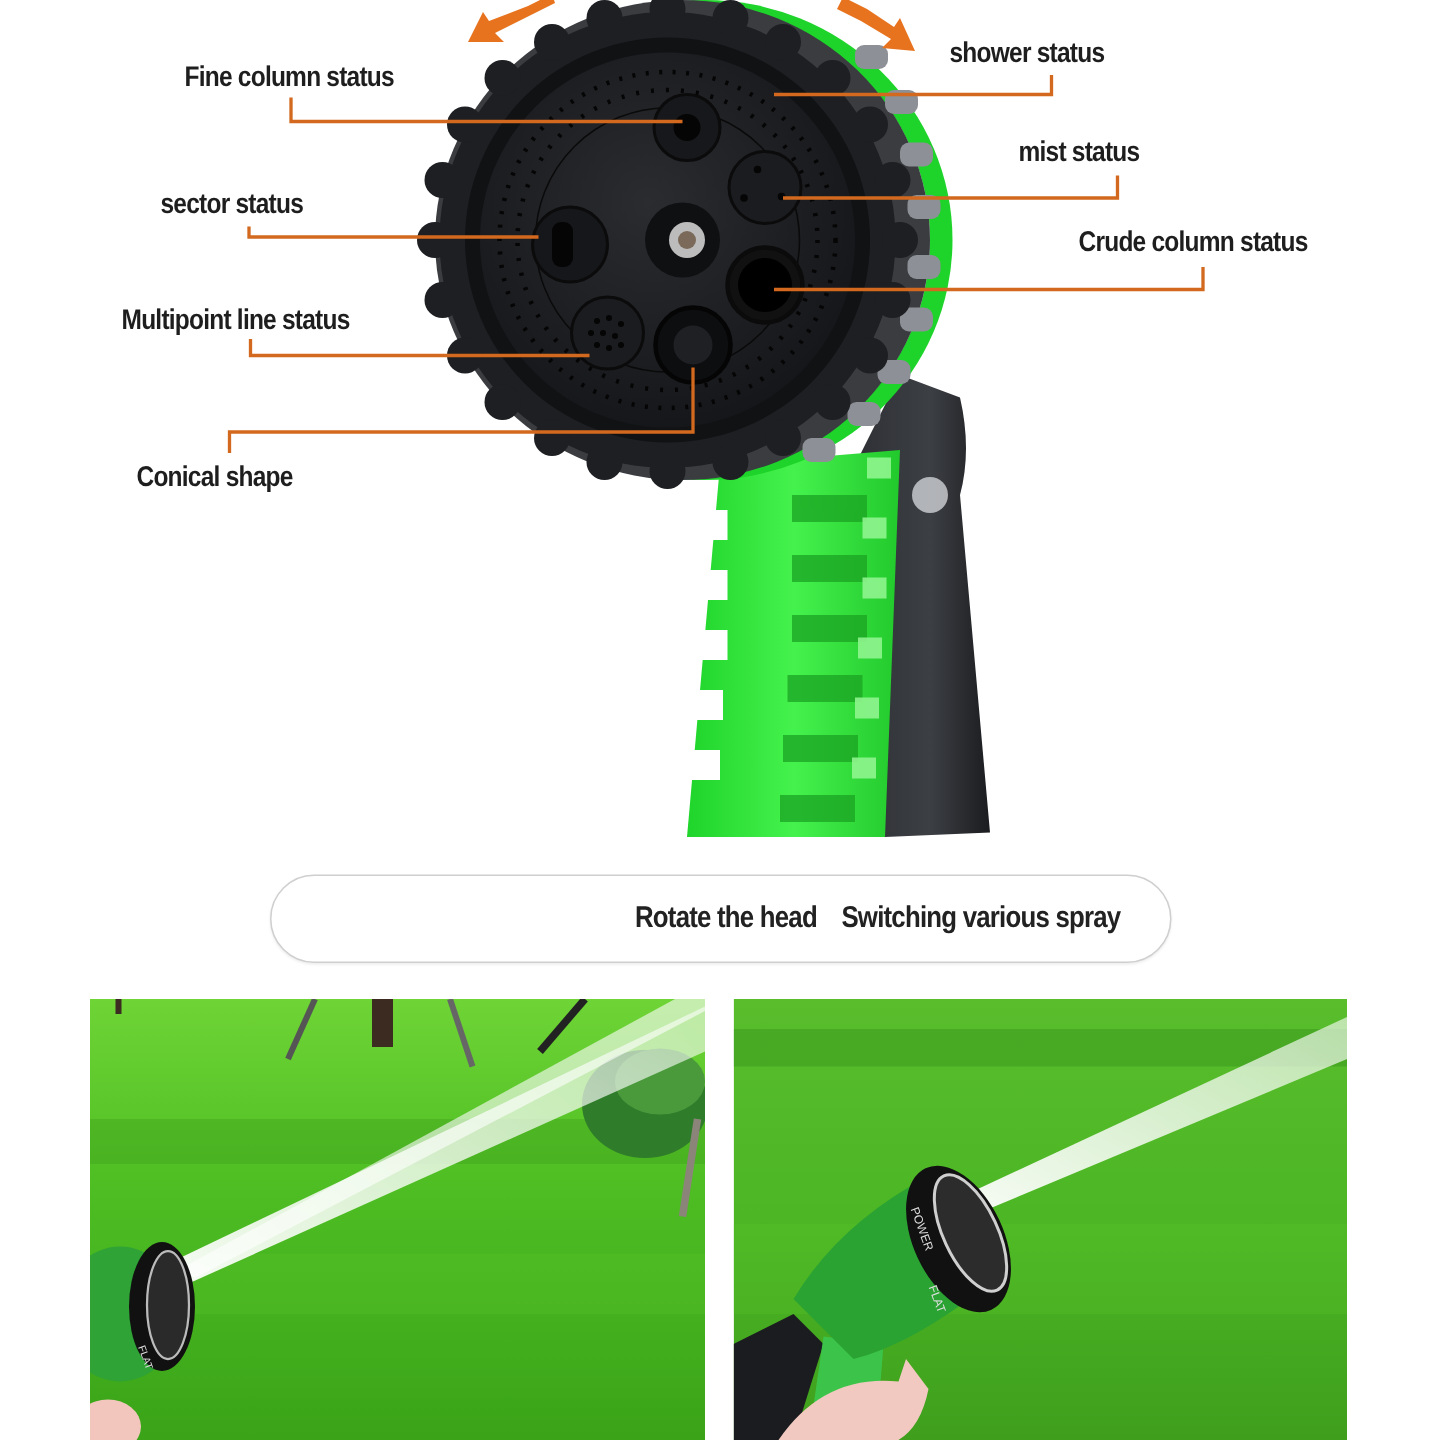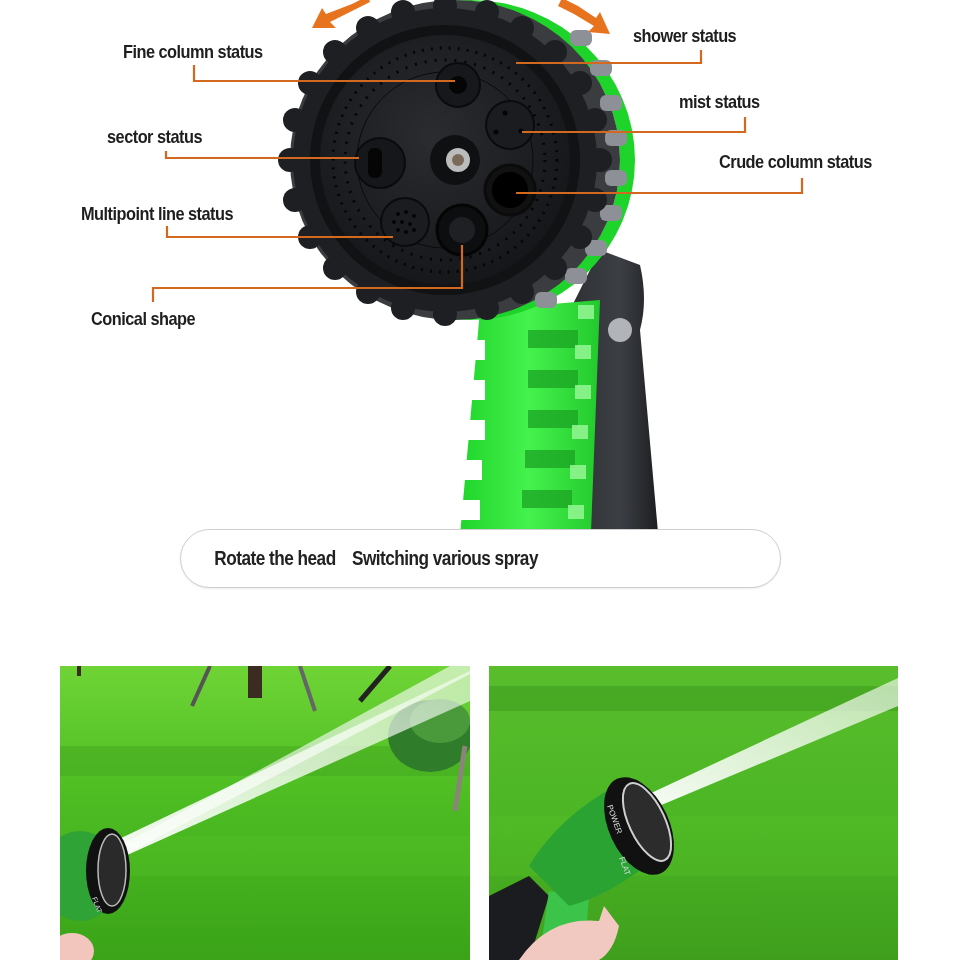--- a/index.html
+++ b/index.html
@@ -1,19 +1,19 @@
 <!DOCTYPE html>
 <html><head>
 <meta charset="utf-8">
 <style>
   html,body{margin:0;padding:0;background:#ffffff;}
   body{width:960px;height:960px;position:relative;overflow:hidden;font-family:"Liberation Sans",sans-serif;}
   .label{position:absolute;font-family:"Liberation Sans",sans-serif;font-weight:bold;color:#1e1e1e;font-size:19px;letter-spacing:-0.6px;transform:scaleX(0.86);transform-origin:left center;white-space:nowrap;}
   .diagram{position:absolute;left:0;top:0;width:960px;height:698px;}
-  .caption-pill{position:absolute;left:180px;top:529px;width:599px;height:57px;border:1.5px solid #cfcfcf;border-radius:30px;background:#fff;box-shadow:0 1px 2px rgba(0,0,0,0.08);display:flex;align-items:center;justify-content:flex-start;}
+  .caption-pill{position:absolute;left:180px;top:583px;width:599px;height:57px;border:1.5px solid #cfcfcf;border-radius:30px;background:#fff;box-shadow:0 1px 2px rgba(0,0,0,0.08);display:flex;align-items:center;justify-content:flex-end;}
   .caption-text{font-weight:bold;font-size:20px;color:#222;letter-spacing:-0.6px;transform:scaleX(0.86);white-space:nowrap;}
   .caption-text span{margin:0 7px;}
   .photo{position:absolute;top:666px;height:294px;overflow:hidden;}
   .photo svg{display:block;}
 </style>
 </head>
 <body>
 
 <div class="diagram">
   <svg width="960" height="560" viewBox="0 0 960 560">

